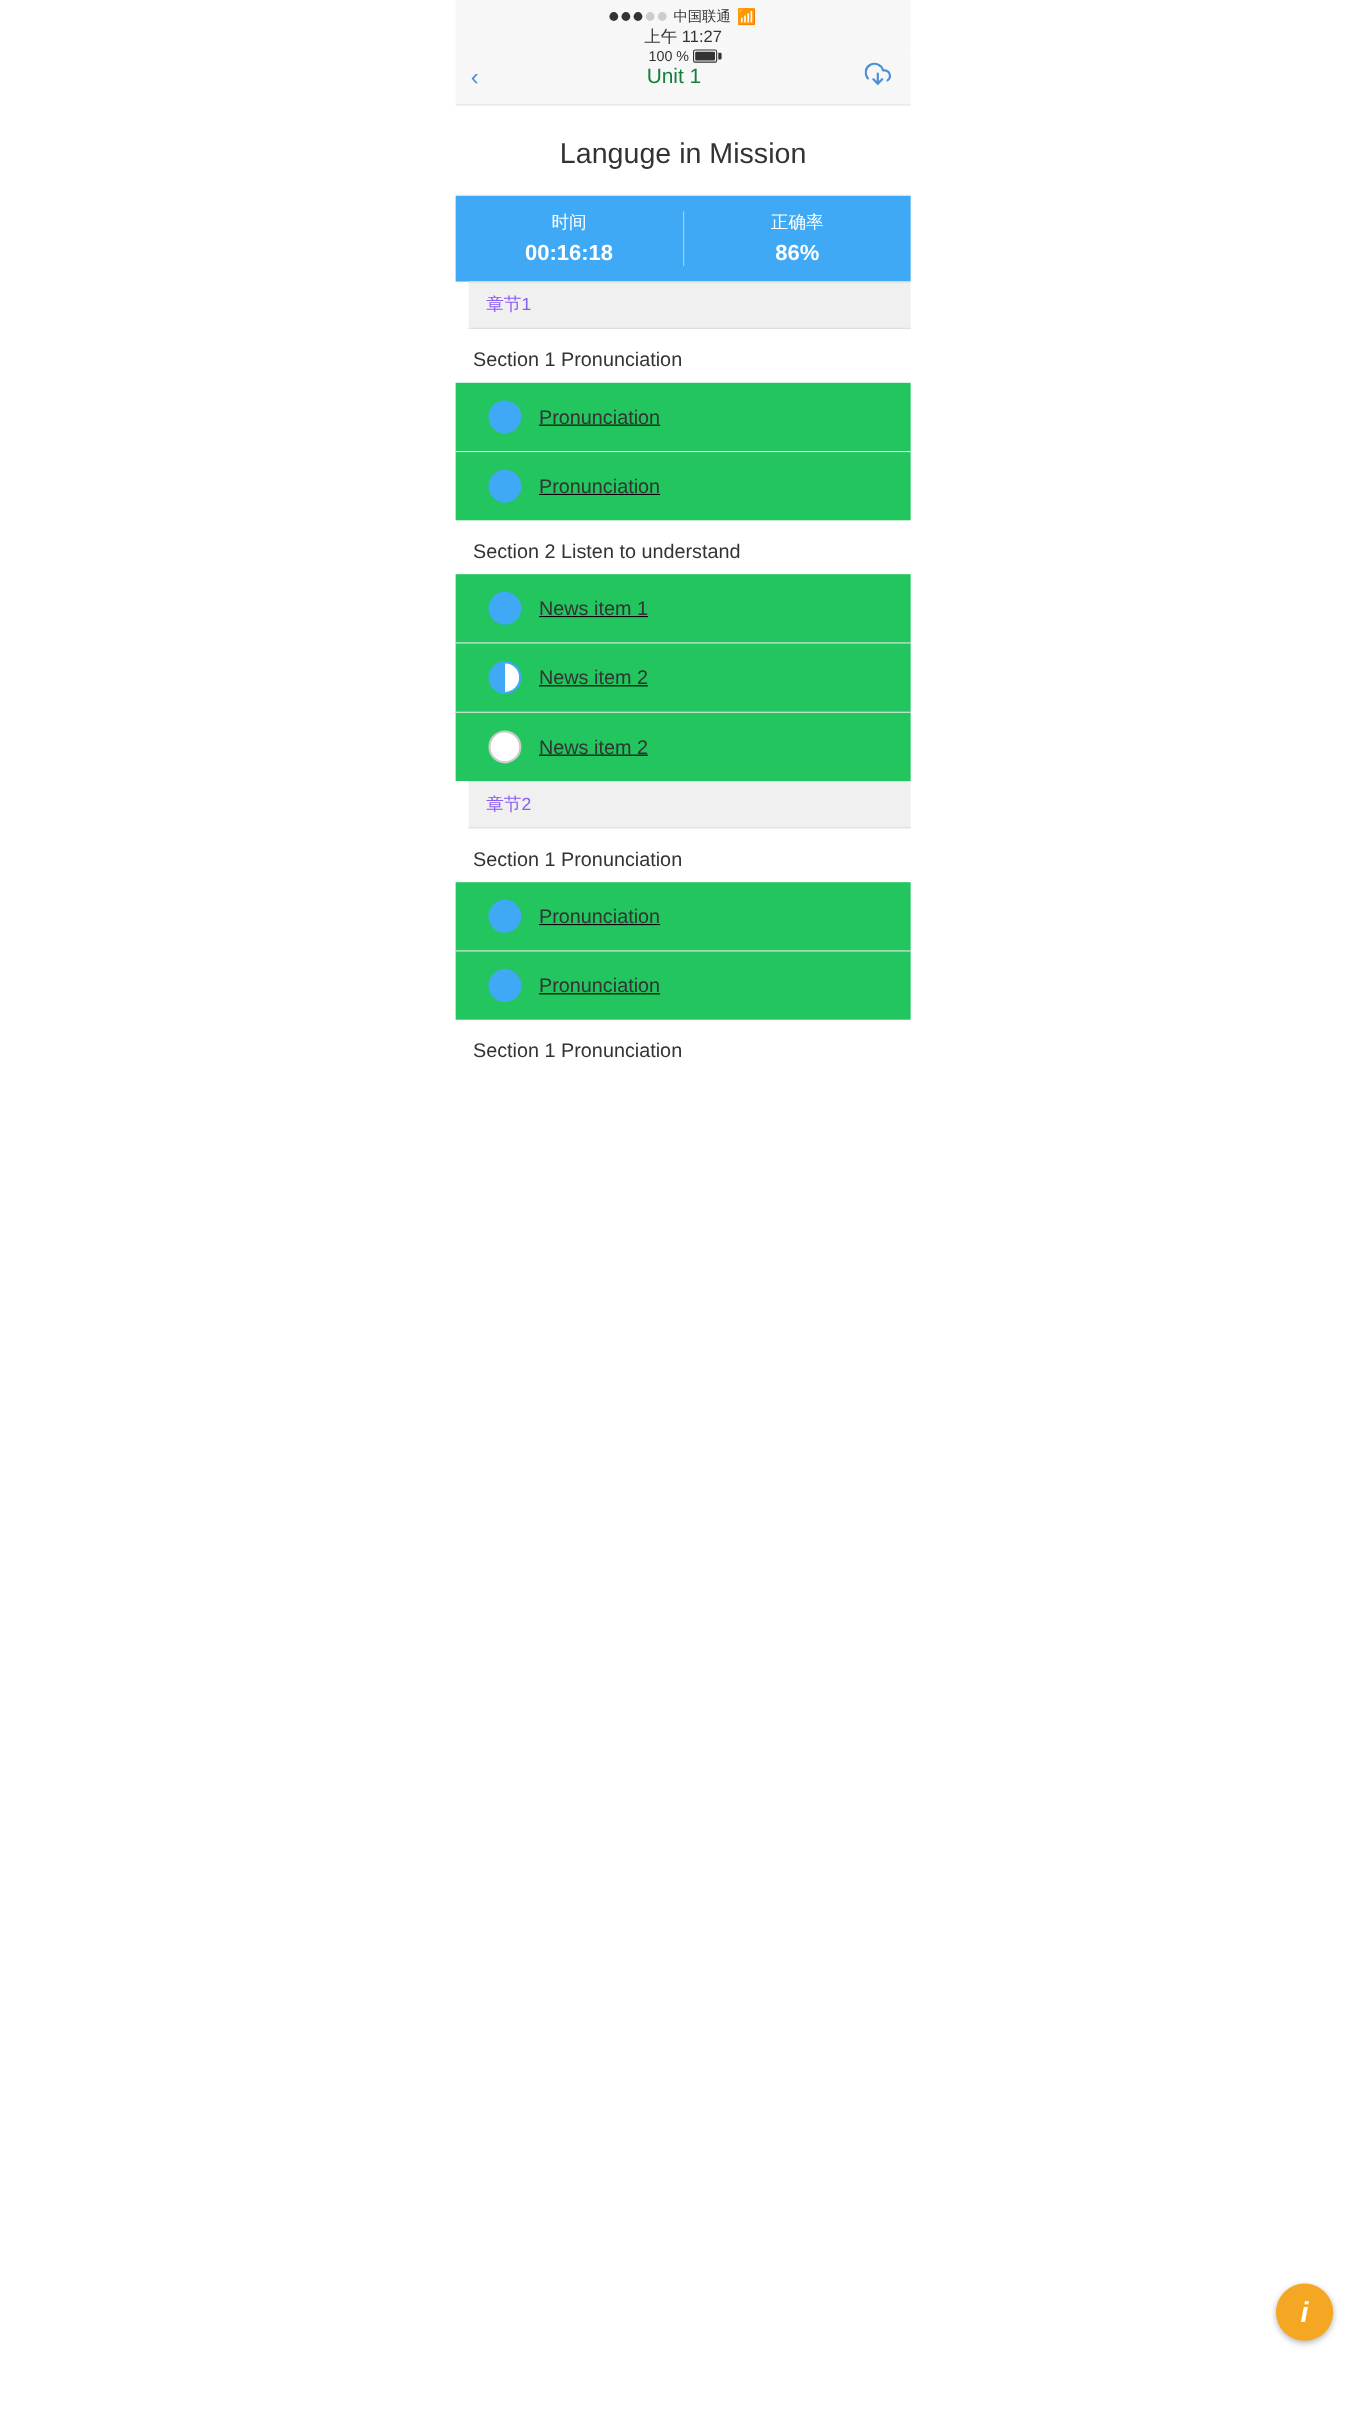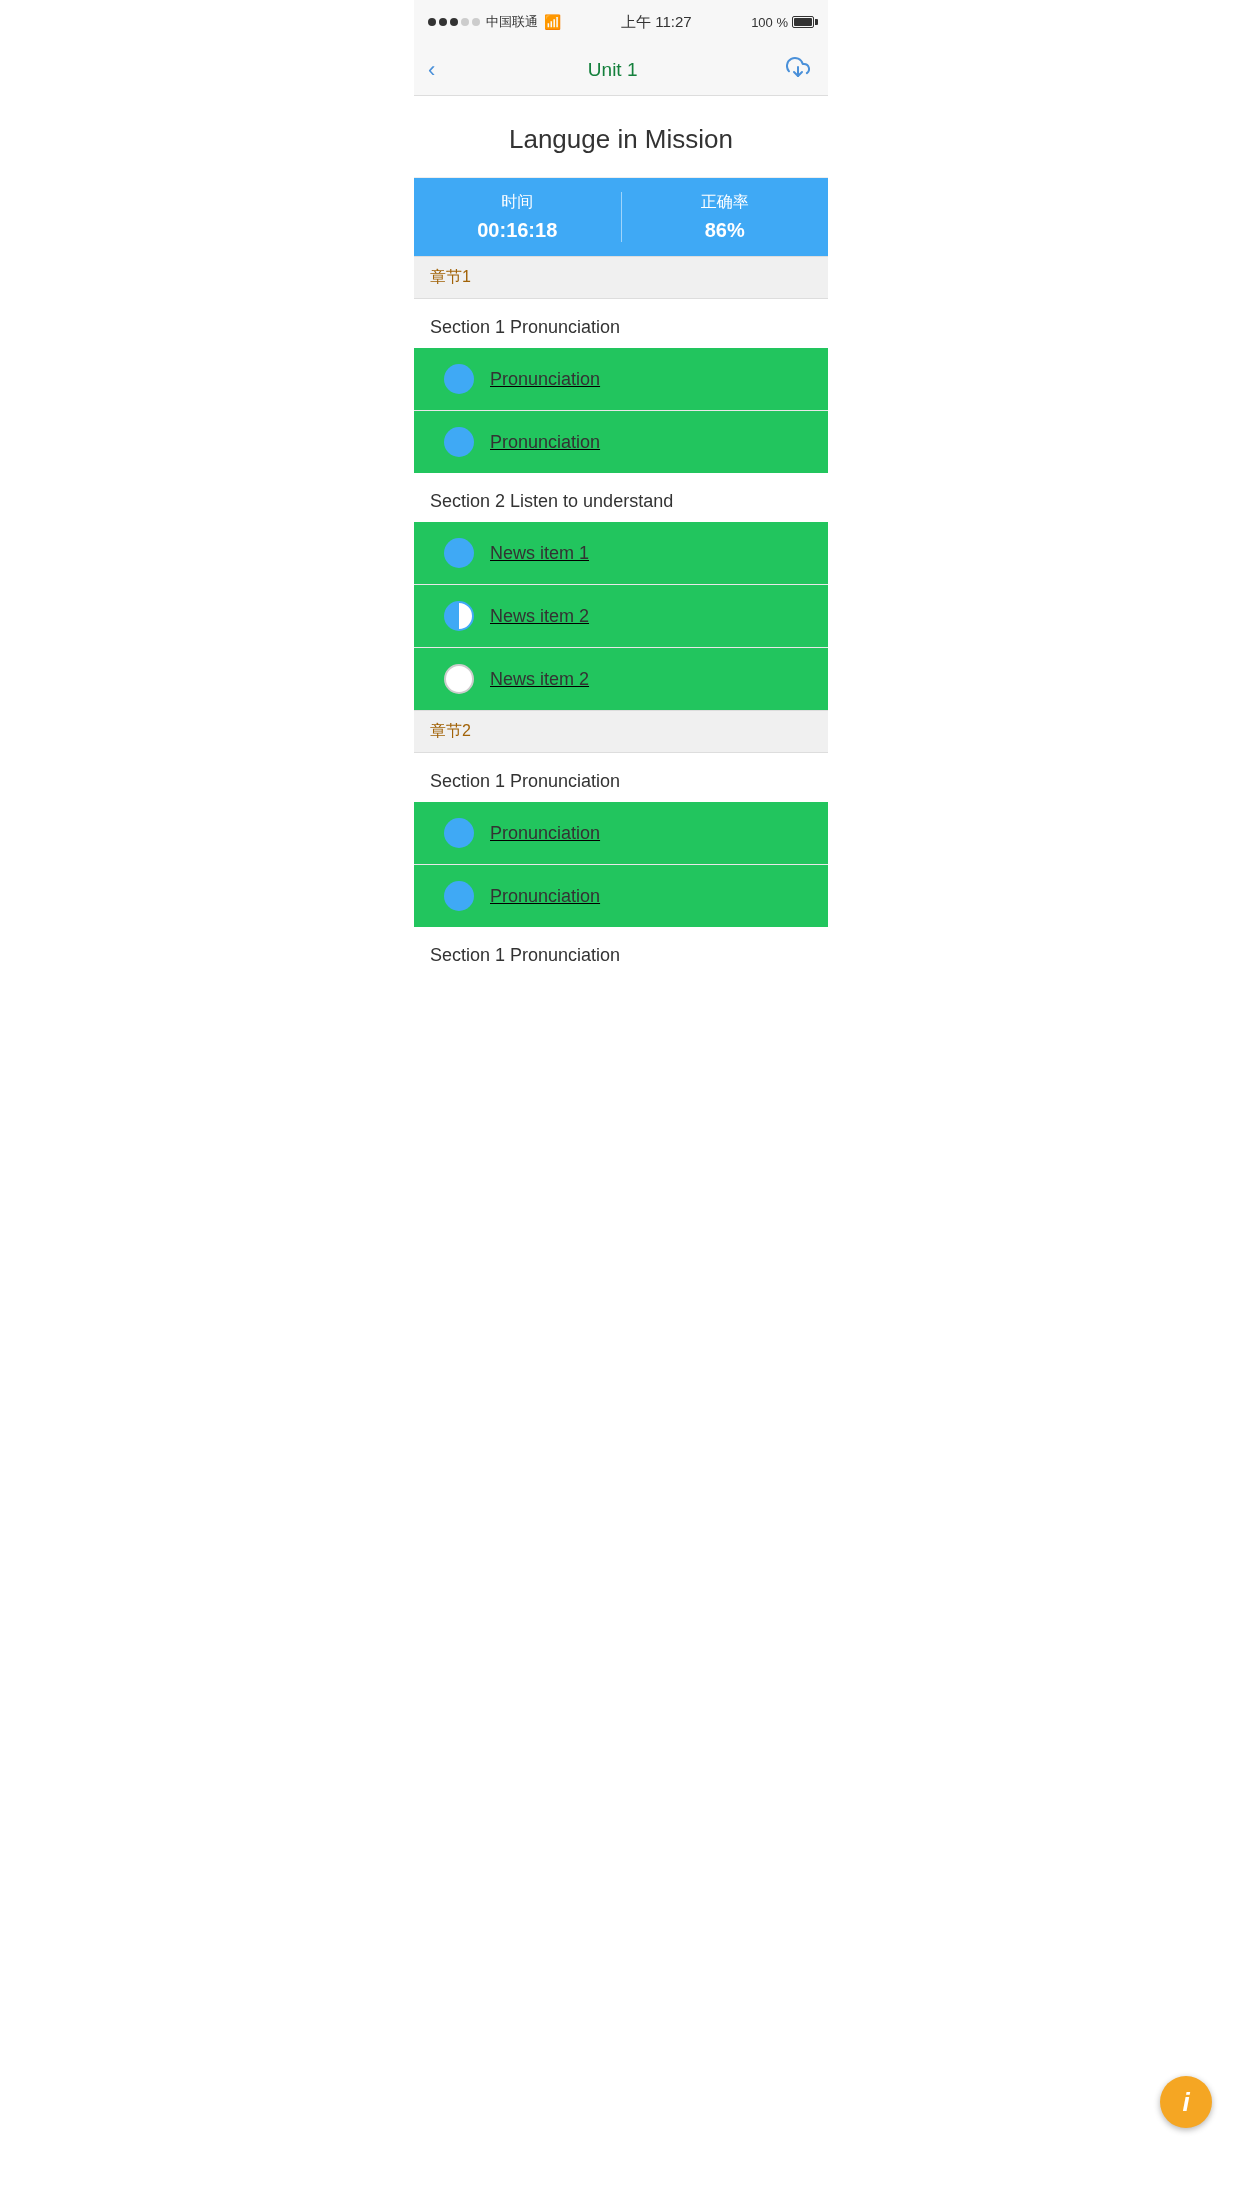--- a/index.html
+++ b/index.html
@@ -14,20 +14,21 @@
     }
 
     
     .status-bar {
       background: #f7f7f7;
       display: flex;
       align-items: center;
       justify-content: space-between;
       padding: 6px 14px;
       height: 44px;
+      flex-direction: column;
     }
     .status-left {
       display: flex;
       align-items: center;
       gap: 6px;
       font-size: 13px;
       color: #333;
     }
     .signal-dots {
       display: flex;
@@ -150,23 +151,24 @@
       width: 1px;
       height: 50px;
       background: rgba(255,255,255,0.5);
     }
 
     
     .chapter-header {
       background: #f0f0f0;
       padding: 10px 16px;
       font-size: 16px;
-      color: #a16207;
+      color: #8b5cf6;
       border-top: 1px solid #ddd;
       border-bottom: 1px solid #ddd;
+      margin-left: 12px;
     }
 
     
     .section-title {
       padding: 18px 16px 10px;
       font-size: 18px;
       color: #333;
       font-weight: 400;
     }
 

